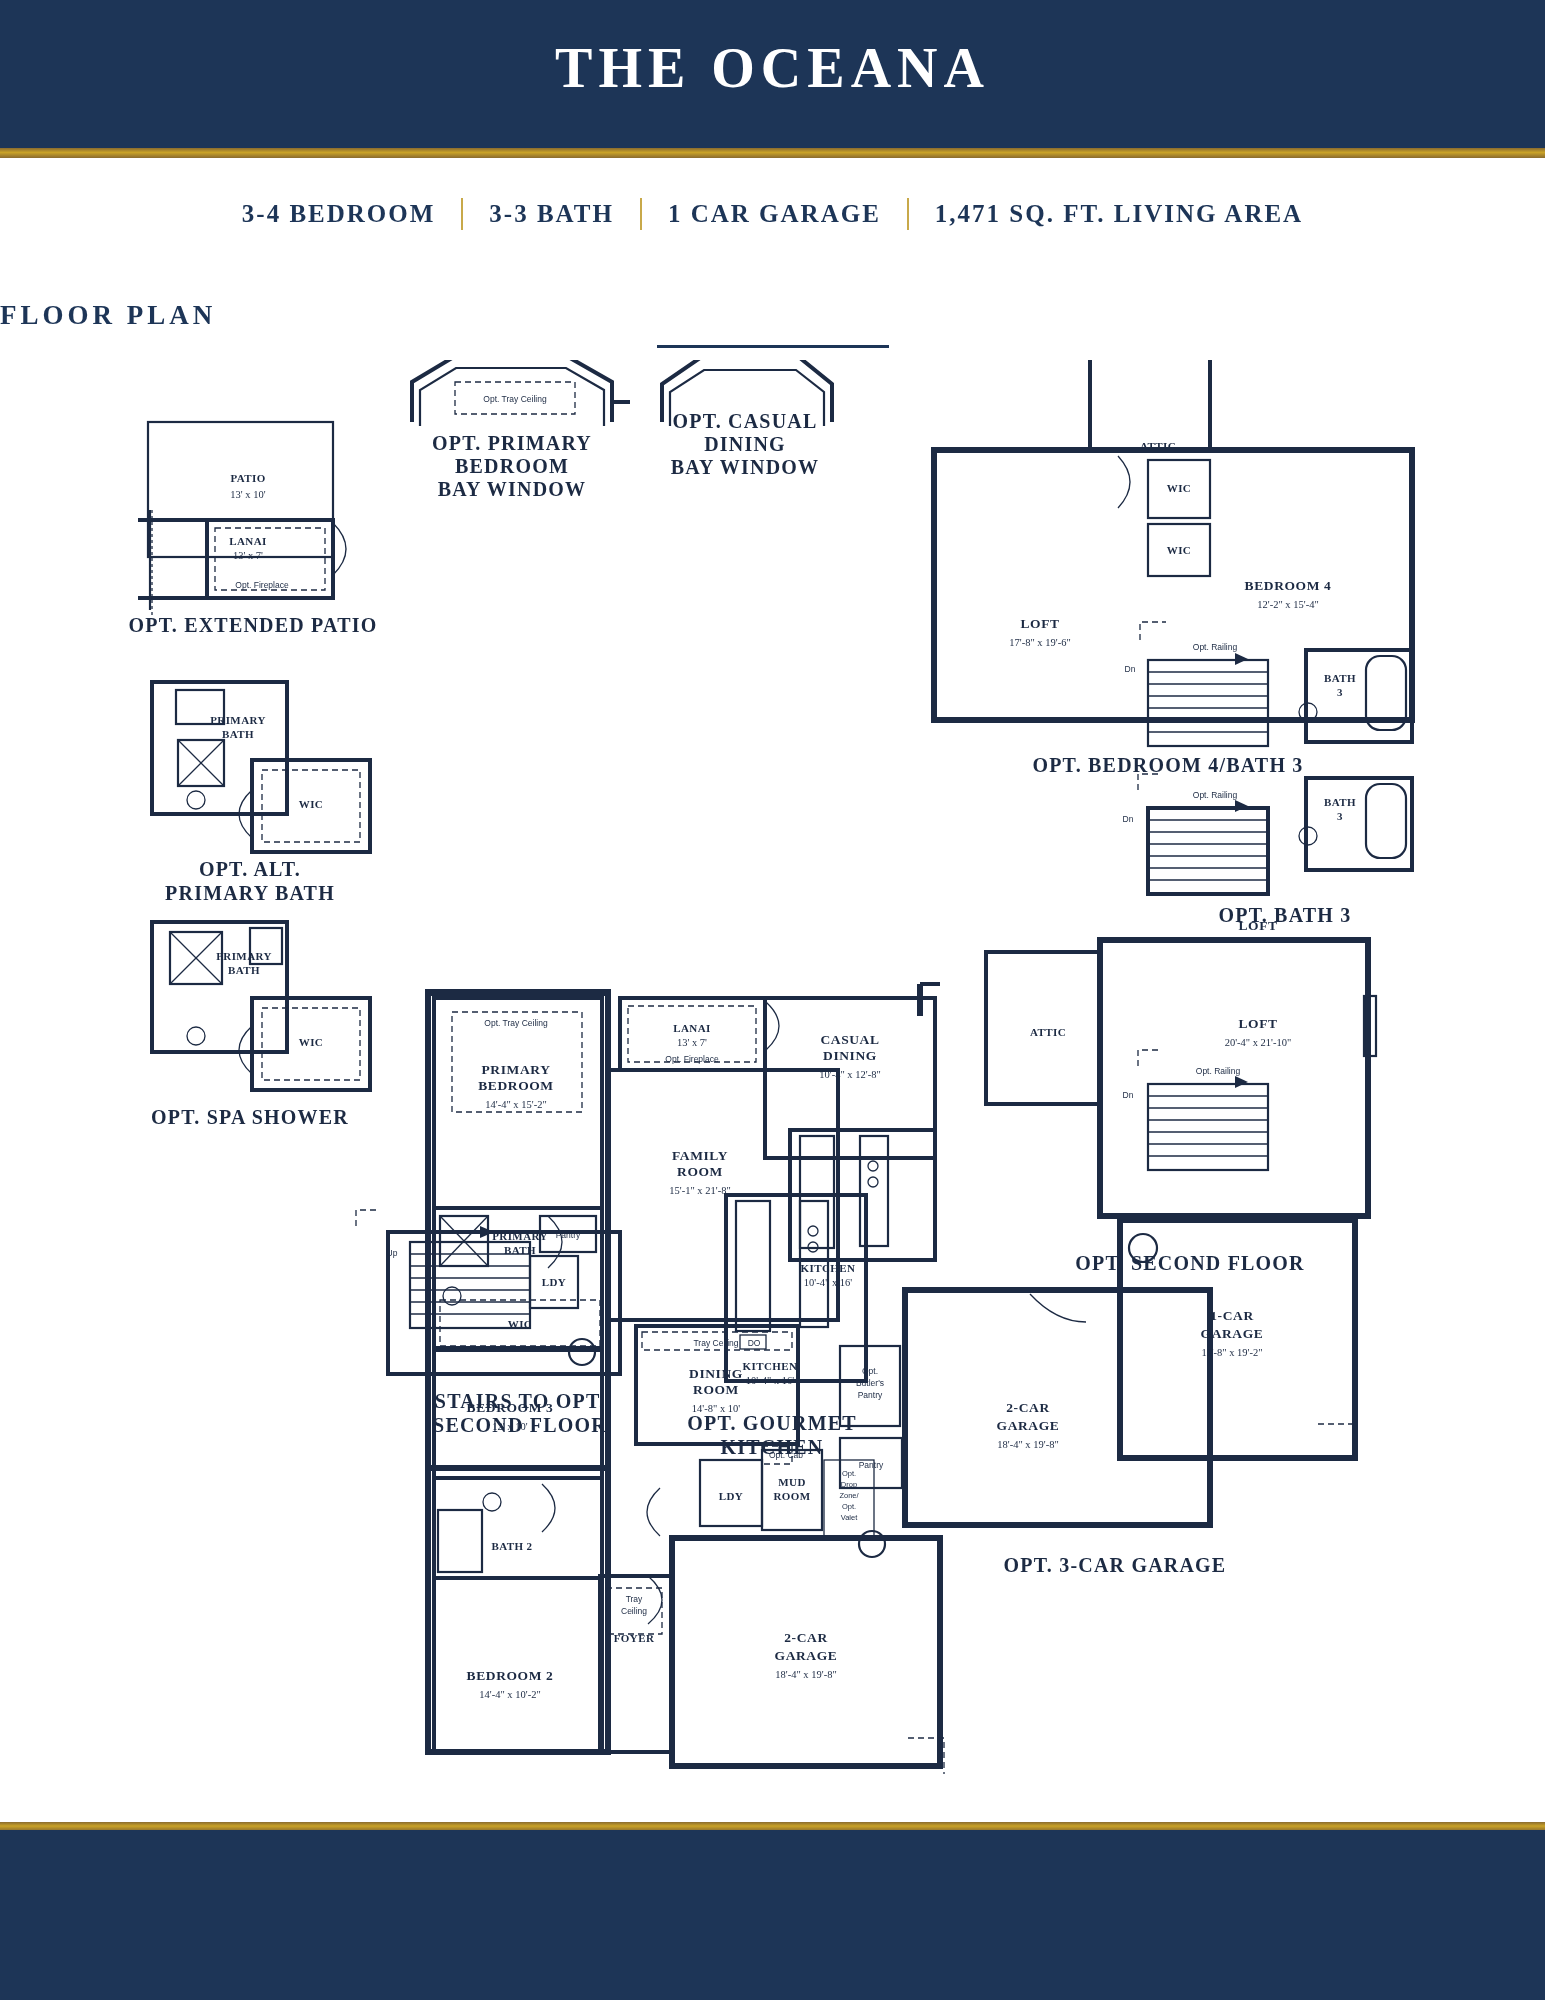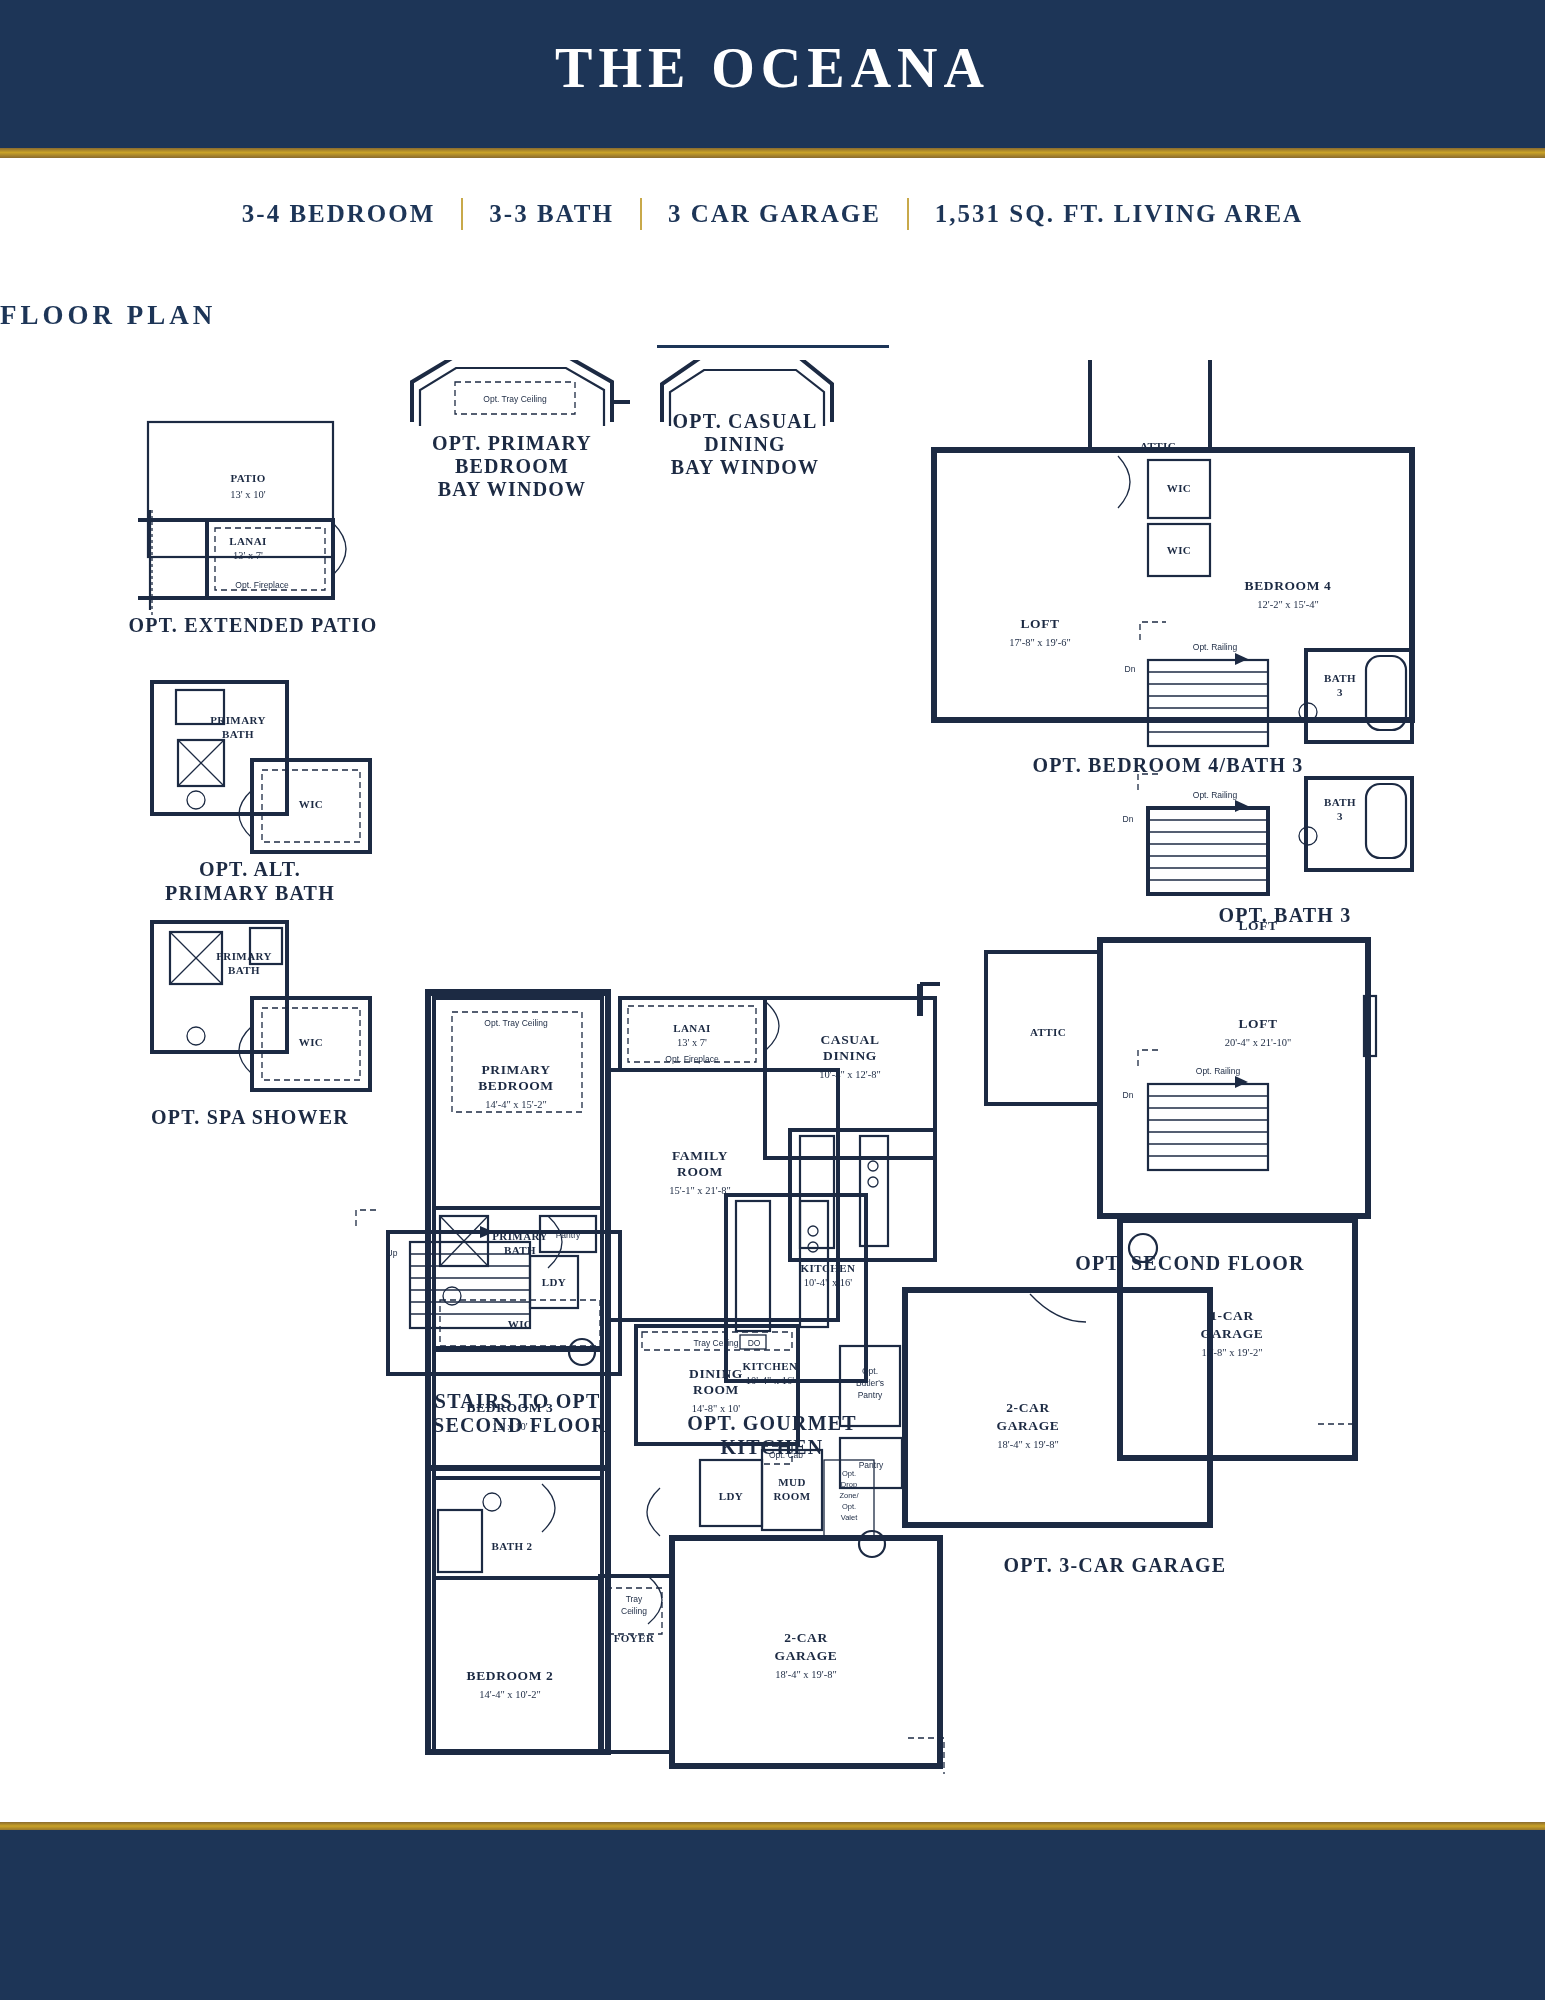--- a/index.html
+++ b/index.html
@@ -80,23 +80,23 @@
   <div class="hdr">
     <div class="hdr-title">THE OCEANA</div>
   </div>
   <div class="hdr-rule"></div>
 
   <div class="specbar">
     <span class="item">3-4 BEDROOM</span>
     <span class="divider"></span>
     <span class="item">3-3 BATH</span>
     <span class="divider"></span>
-    <span class="item">3 CAR GARAGE</span>
+    <span class="item">1 CAR GARAGE</span>
     <span class="divider"></span>
-    <span class="item">1,531 SQ. FT. LIVING AREA</span>
+    <span class="item">1,471 SQ. FT. LIVING AREA</span>
   </div>
 
   <div class="fp-head">FLOOR PLAN</div>
   <div class="fp-head-underline"></div>
 
   <div class="plan">
   <svg width="1545" height="1440" viewBox="0 0 1545 1440" xmlns="http://www.w3.org/2000/svg">
     <defs>
       <style>
         .w{stroke:#1c2a43;fill:none;}

